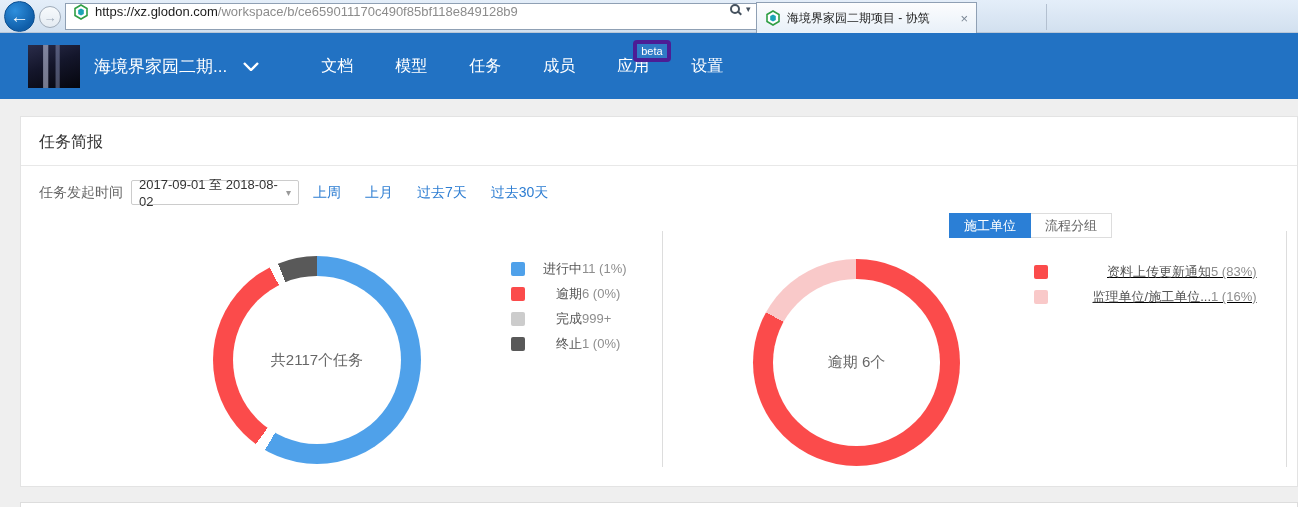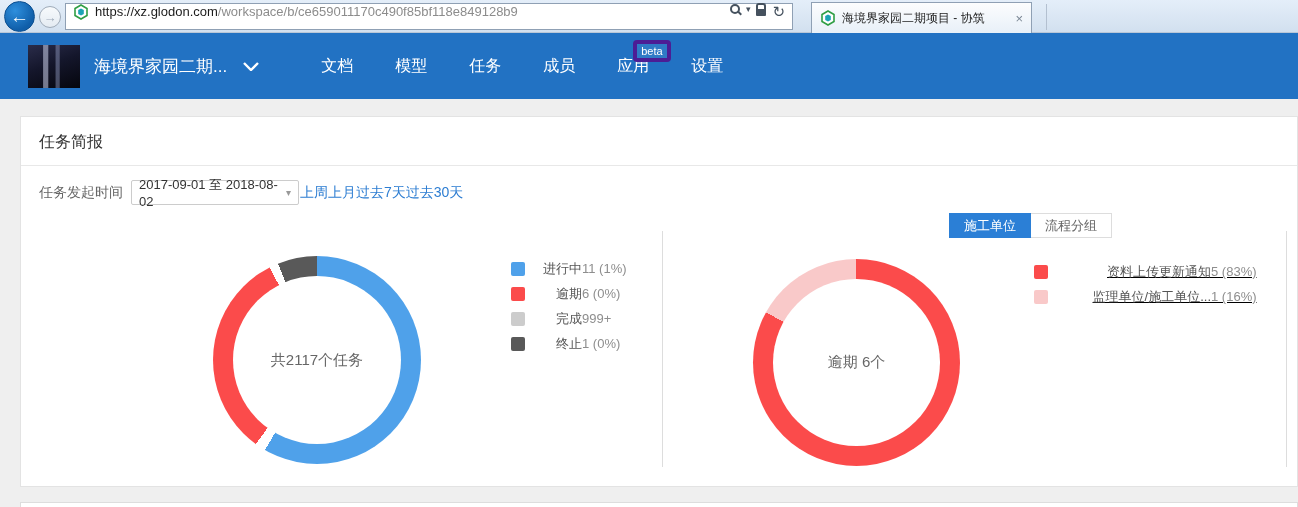--- a/index.html
+++ b/index.html
@@ -23,21 +23,21 @@
   .url-path { color:#8c8c8c; }
   .favicon { width:16px; height:16px; flex:0 0 16px; }
   .search-icon { width:10px; height:10px; border:2px solid #45515e; border-radius:50%; position:relative; }
   .search-icon::after { content:""; position:absolute; width:5px; height:2px; background:#45515e;
                         transform:rotate(45deg); right:-4px; bottom:-2px; }
   .caret-sm { font-size:9px; color:#45515e; }
   .lock-icon { width:10px; height:7px; background:#45515e; border-radius:1px; position:relative; margin-top:5px; }
   .lock-icon::before { content:""; position:absolute; width:6px; height:6px; border:2px solid #45515e;
                        border-bottom:none; border-radius:3px 3px 0 0; top:-6px; left:0; }
   .refresh-icon { font-size:15px; color:#45515e; line-height:1; }
-  .browser-tab { position:absolute; left:811px; top:2px; width:221px; height:31px;
+  .browser-tab { position:absolute; left:756px; top:2px; width:221px; height:31px;
                  background:linear-gradient(#fcfdfe,#e8f0f8); border:1px solid #8fa0b4; border-bottom:none;
                  display:flex; align-items:center; gap:6px; padding:0 8px; font-size:12px; color:#1d1d1d; }
   .tab-title { flex:1; white-space:nowrap; overflow:hidden; }
   .tab-close { color:#7a8694; font-size:13px; cursor:pointer; }
   .tab-stub { position:absolute; left:1046px; top:4px; width:1px; height:26px; background:#b3c0d0; }
 
   
   .navbar { position:absolute; left:0; top:33px; width:1298px; height:66px; background:#2272c3;
             display:flex; align-items:center; }
   .proj-thumb { width:52px; height:43px; margin-left:28px; flex:0 0 52px; cursor:pointer;
@@ -56,21 +56,21 @@
   .card { position:absolute; left:20px; top:116px; width:1278px; height:371px; background:#fff;
           border:1px solid #e3e3e3; }
   .card-header { height:49px; line-height:49px; padding-left:18px; font-size:16px; color:#333;
                  border-bottom:1px solid #e8e8e8; }
   .filter-row { position:absolute; left:18px; top:63px; display:flex; align-items:center; }
   .filter-label { font-size:14px; color:#666; }
   .date-select { margin-left:8px; width:168px; height:25px; border:1px solid #ccc; border-radius:2px;
                  background:#fff; display:flex; align-items:center; justify-content:space-between;
                  padding:0 7px; font-size:13px; color:#333; cursor:pointer; }
   .date-caret { color:#999; font-size:10px; }
-  .quick-links { display:flex; gap:0; margin-left:1px; }
+  .quick-links { display:flex; gap:24px; margin-left:14px; }
   .quick-links a { color:#2d7dd2; font-size:14px; text-decoration:none; cursor:pointer; white-space:nowrap; }
 
   .vdivider { position:absolute; width:1px; background:#ddd; top:114px; height:236px; }
   .vd-mid { left:641px; }
   .vd-right { left:1265px; }
 
   
   .donut { position:absolute; border-radius:50%; }
   .donut-left  { left:192px; top:139px; width:208px; height:208px; }
   .donut-right { left:732px; top:142px; width:207px; height:207px; }

